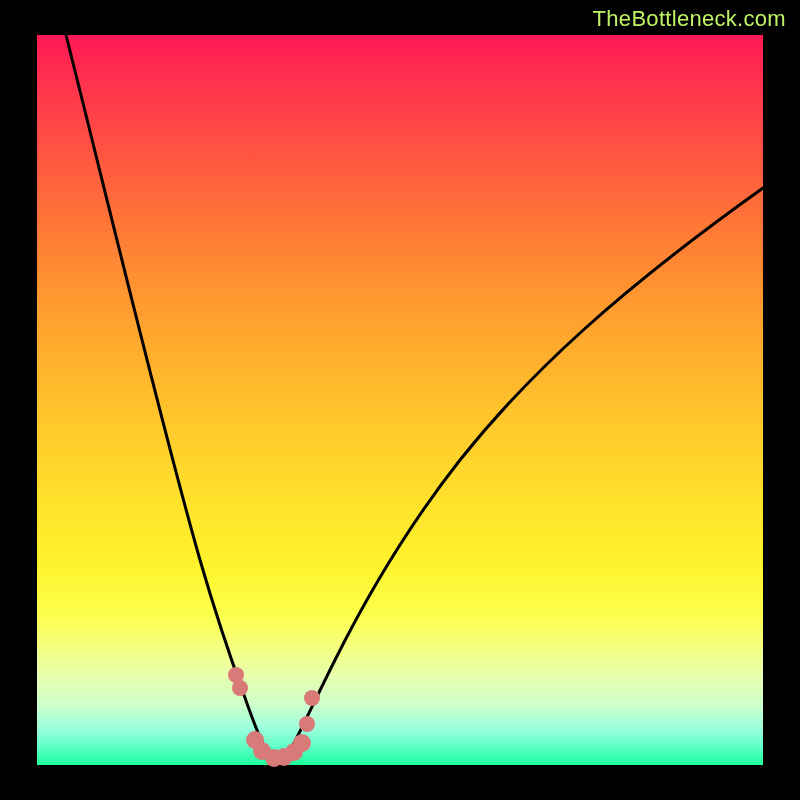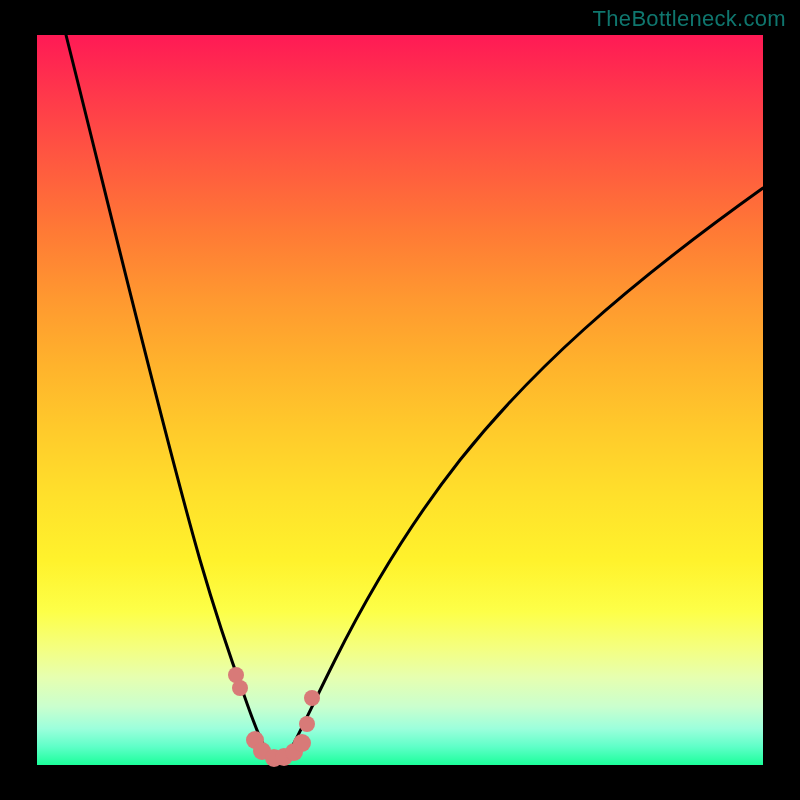--- a/index.html
+++ b/index.html
@@ -42,21 +42,21 @@
       #caffce 92%,
       #9cffdc 95%,
       #5fffc8 97.5%,
       #1bff9a 100%
     );
   }
   .watermark {
     position: absolute;
     top: 6px;
     right: 14px;
-    color: #0f766e;
+    color: #bef264;
     font-size: 22px;
     font-weight: 500;
     letter-spacing: 0.3px;
     user-select: none;
   }
   svg.curves {
     position: absolute;
     left: 0;
     top: 0;
     width: 800px;

